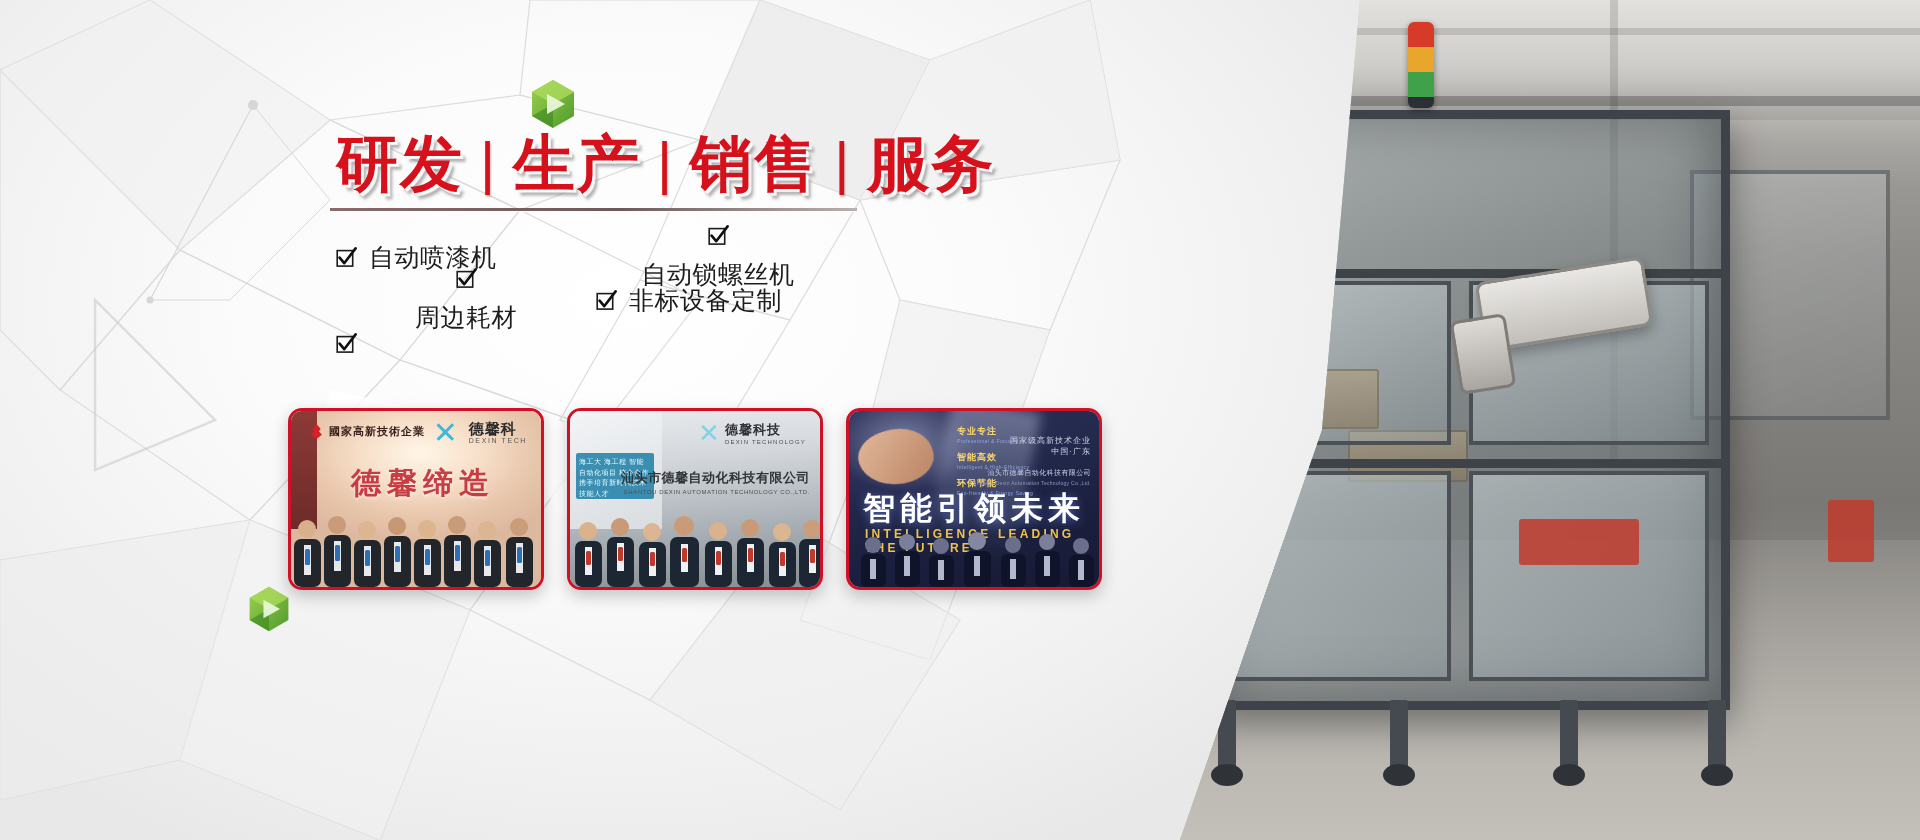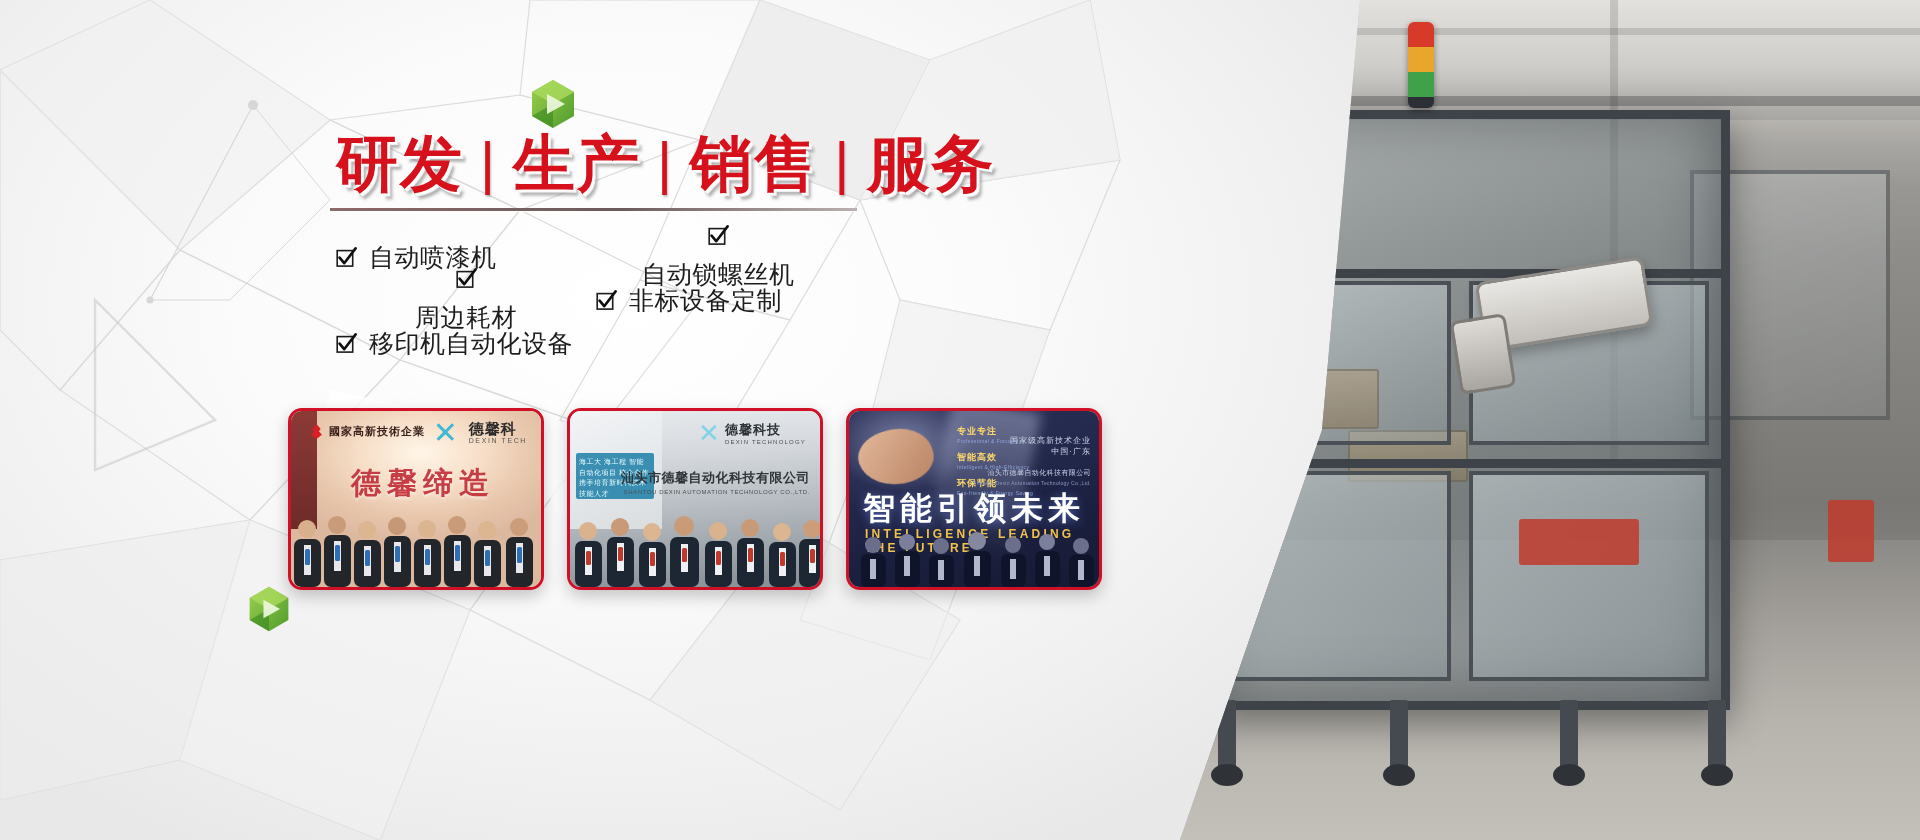--- a/index.html
+++ b/index.html
@@ -406,21 +406,20 @@
     </div>
 
     <div class="feat-row">
       <div class="feat-item col1" style="width:auto;">
         <span class="chk">
           <svg width="21" height="21" viewBox="0 0 21 21">
             <rect x="1.2" y="3.6" width="15.5" height="15.5" fill="none" stroke="#1b1b1b" stroke-width="1.6"></rect>
             <path d="M3.6 10.6 L8.2 16.2 L19.6 1.4" fill="none" stroke="#0f0f0f" stroke-width="2.6" stroke-linecap="round" stroke-linejoin="round"></path>
           </svg>
         </span>
-        <span class="feat-label">移印机自动化设备</span>
       </div>
     </div>
 
   </div>
 
   <div class="cards">
 
     <div class="card">
       <div class="card-inner">
         <div class="c1-bg"></div>

